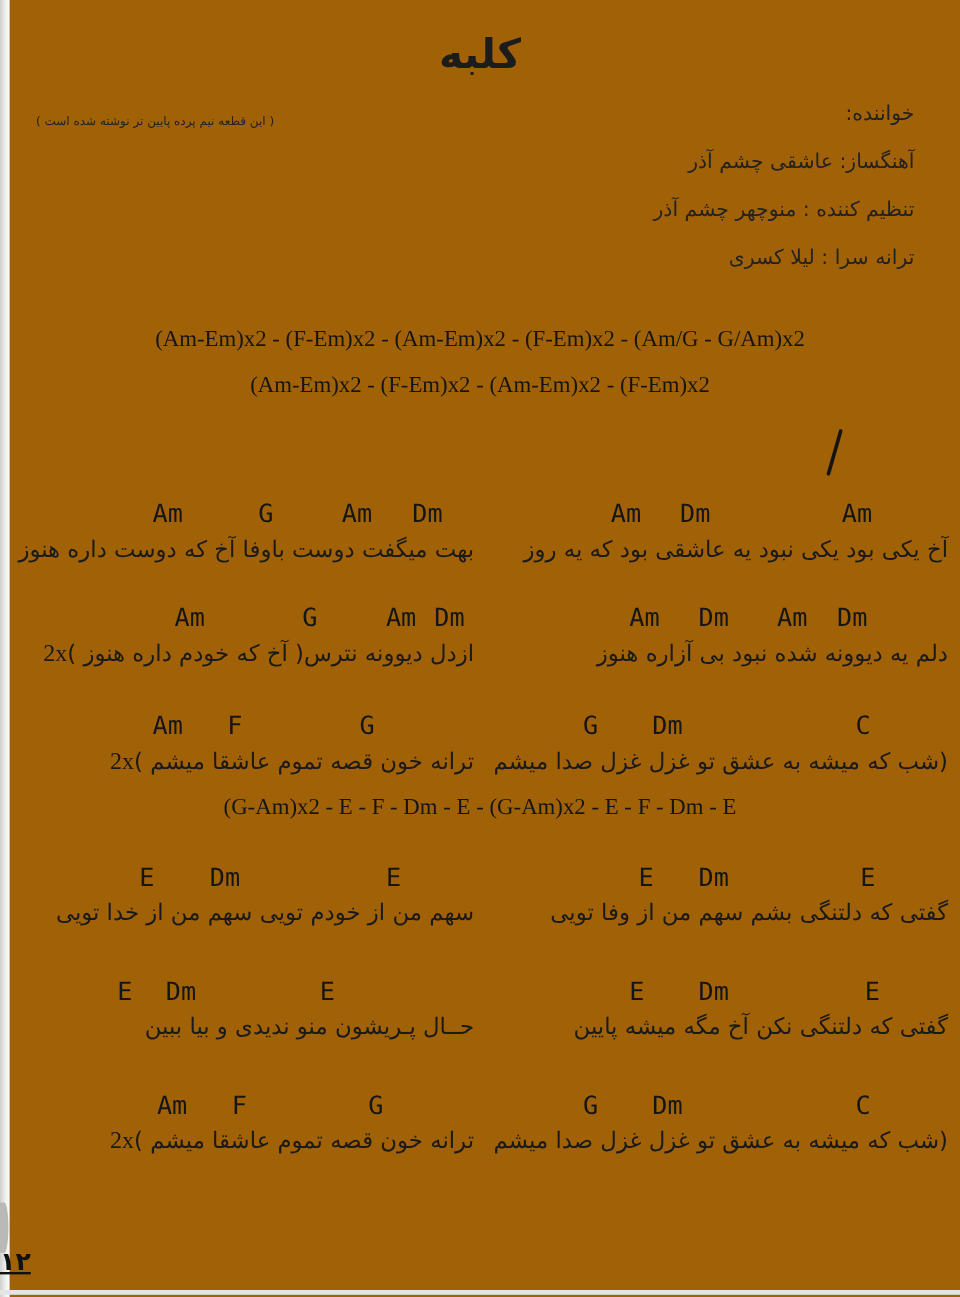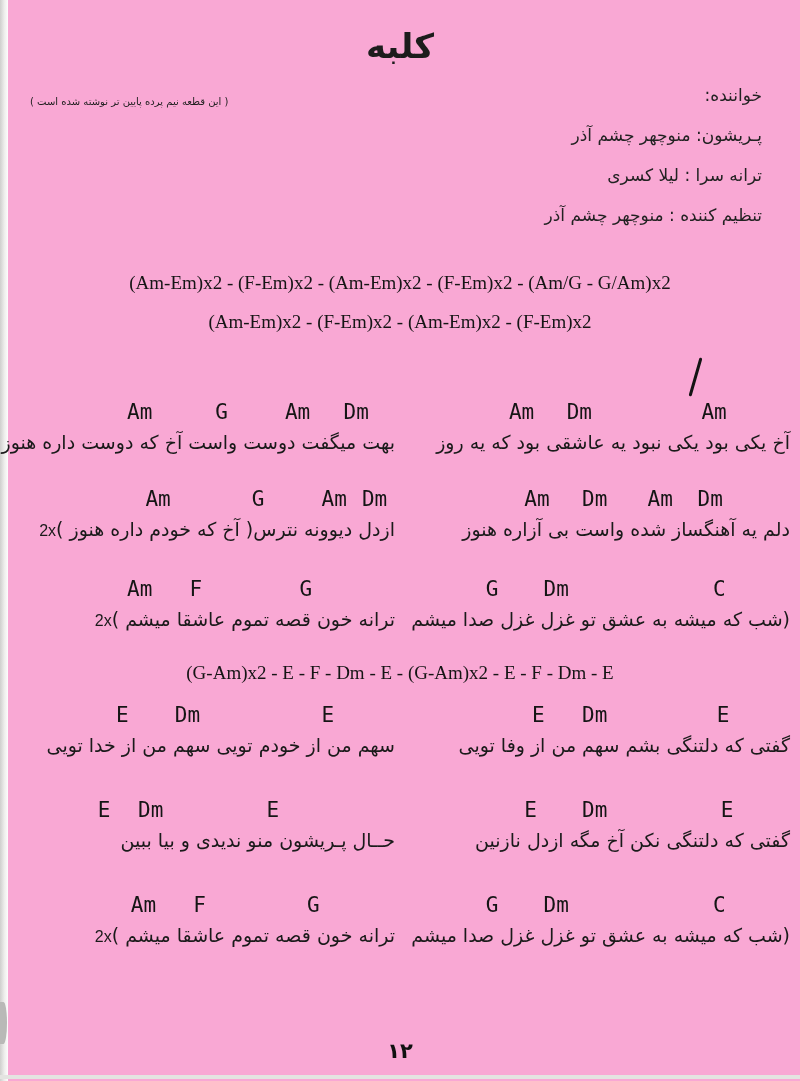--- a/index.html
+++ b/index.html
@@ -1,21 +1,21 @@
 <!DOCTYPE html>
 <html lang="fa"><head>
 <meta charset="utf-8">
 <style>
   * { margin:0; padding:0; box-sizing:border-box; }
   html,body { background:#ffffff; }
   body { font-family:"DejaVu Sans", sans-serif; }
 
   .page {
     position:relative; width:800px; height:1081px;
-    background:#f9a8d4; overflow:hidden; color:#1c1c1c;
+    background:#a16207; overflow:hidden; color:#1c1c1c;
   }
 
   
   .scan-edge-left {
     position:absolute; left:0; top:0; width:8px; height:100%;
     background:linear-gradient(90deg,#cfcfcd 0%,#eeeeec 55%,#fdfdfc 100%);
   }
   .scan-blotch {
     position:absolute; left:0; top:1002px; width:7px; height:42px;
     background:#b9b9b7; border-radius:0 60% 60% 0;
@@ -47,63 +47,63 @@
   }
   .intro { position:absolute; top:263px; left:0; right:0; text-align:center; }
   .mid-prog { position:absolute; top:653px; left:0; right:0; text-align:center; }
 
   .slash-mark {
     position:absolute; left:694px; top:357px; width:3px; height:40px;
     background:#141414; border-radius:2px; transform:rotate(16deg);
   }
 
   .verse-row { position:absolute; left:0; width:100%; height:62px; }
-  .half { position:absolute; top:0; }
+  .half { position:absolute; top:16px; }
   .half-right { left:405px; width:385px; }
   .half-left  { left:28px;  width:367px; }
 
   .chords {
     position:relative; height:27px;
     font-family:"DejaVu Sans Mono", monospace;
     font-size:21px; color:#151515;
   }
   .chord { position:absolute; top:0; }
 
   .lyric {
     font-size:19px; text-align:right; white-space:nowrap;
     color:#1a1a1a; line-height:30px;
   }
   .repeat {
-    font-family:Liberation Sans, sans-serif;
-    font-size:16px; margin-inline-start:3px;
+    font-family:Liberation Serif, serif;
+    font-size:20px; margin-inline-start:3px;
   }
 
   .page-number {
-    position:absolute; bottom:18px; left:0; right:0; text-align:center;
-    font-size:21px; font-weight:bold; color:#111;
+    position:absolute; bottom:18px; left:0; right:0; text-align:left;
+    font-size:21px; font-weight:bold; color:#111;text-decoration:underline;
   }
 </style>
 </head>
 <body>
 
 <div class="page">
 
   <div class="scan-edge-left"></div>
   <div class="scan-blotch"></div>
   <div class="scan-edge-bottom"></div>
 
   <h1 class="title">کلبه</h1>
 
   <div class="note">( این قطعه نیم پرده پایین تر نوشته شده است )</div>
 
   <div class="credits">
     <div class="credit-line">خواننده:</div>
-    <div class="credit-line">پـریشون: منوچهر چشم آذر</div>
+    <div class="credit-line">آهنگساز: عاشقی چشم آذر</div>
+    <div class="credit-line">تنظیم کننده : منوچهر چشم آذر</div>
     <div class="credit-line">ترانه سرا : لیلا کسری</div>
-    <div class="credit-line">تنظیم کننده : منوچهر چشم آذر</div>
   </div>
 
   <div class="intro">
     <div class="prog-line">(Am-Em)x2 - (F-Em)x2 - (Am-Em)x2 - (F-Em)x2 - (Am/G - G/Am)x2</div>
     <div class="prog-line">(Am-Em)x2 - (F-Em)x2 - (Am-Em)x2 - (F-Em)x2</div>
   </div>
 
   <div class="slash-mark"></div>
 
   <div id="verses">
@@ -116,32 +116,32 @@
           </div>
           <div class="lyric" dir="rtl"><span>آخ یکی بود یکی نبود یه عاشقی بود که یه روز</span></div>
         </div>
         <div class="half half-left">
           <div class="chords">
             <span class="chord" style="left: 27%;">Am</span>
             <span class="chord" style="left: 51%;">G</span>
             <span class="chord" style="left: 70%;">Am</span>
             <span class="chord" style="left: 86%;">Dm</span>
           </div>
-          <div class="lyric" dir="rtl"><span>بهت میگفت دوست واست آخ که دوست داره هنوز</span></div>
+          <div class="lyric" dir="rtl"><span>بهت میگفت دوست باوفا آخ که دوست داره هنوز</span></div>
         </div>
       </div>
       <div class="verse-row" style="top: 487px;">
         <div class="half half-right">
           <div class="chords">
             <span class="chord" style="left: 31%;">Am</span>
             <span class="chord" style="left: 46%;">Dm</span>
             <span class="chord" style="left: 63%;">Am</span>
             <span class="chord" style="left: 76%;">Dm</span>
           </div>
-          <div class="lyric" dir="rtl"><span>دلم یه آهنگساز شده واست بی آزاره هنوز</span></div>
+          <div class="lyric" dir="rtl"><span>دلم یه دیوونه شده نبود بی آزاره هنوز</span></div>
         </div>
         <div class="half half-left">
           <div class="chords">
             <span class="chord" style="left: 32%;">Am</span>
             <span class="chord" style="left: 61%;">G</span>
             <span class="chord" style="left: 80%;">Am</span>
             <span class="chord" style="left: 91%;">Dm</span>
           </div>
           <div class="lyric" dir="rtl"><span>ازدل دیوونه نترس( آخ که خودم داره هنوز )</span><span class="repeat" dir="ltr">2x</span></div>
         </div>
@@ -182,21 +182,21 @@
           <div class="lyric" dir="rtl"><span>سهم من از خودم تویی سهم من از خدا تویی</span></div>
         </div>
       </div>
       <div class="verse-row" style="top: 798px;">
         <div class="half half-right">
           <div class="chords">
             <span class="chord" style="left: 31%;">E</span>
             <span class="chord" style="left: 46%;">Dm</span>
             <span class="chord" style="left: 82%;">E</span>
           </div>
-          <div class="lyric" dir="rtl"><span>گفتی که دلتنگی نکن آخ مگه ازدل نازنین</span></div>
+          <div class="lyric" dir="rtl"><span>گفتی که دلتنگی نکن آخ مگه میشه پایین</span></div>
         </div>
         <div class="half half-left">
           <div class="chords">
             <span class="chord" style="left: 19%;">E</span>
             <span class="chord" style="left: 30%;">Dm</span>
             <span class="chord" style="left: 65%;">E</span>
           </div>
           <div class="lyric" dir="rtl"><span>حــال پـریشون منو ندیدی و بیا ببین</span></div>
         </div>
       </div>

